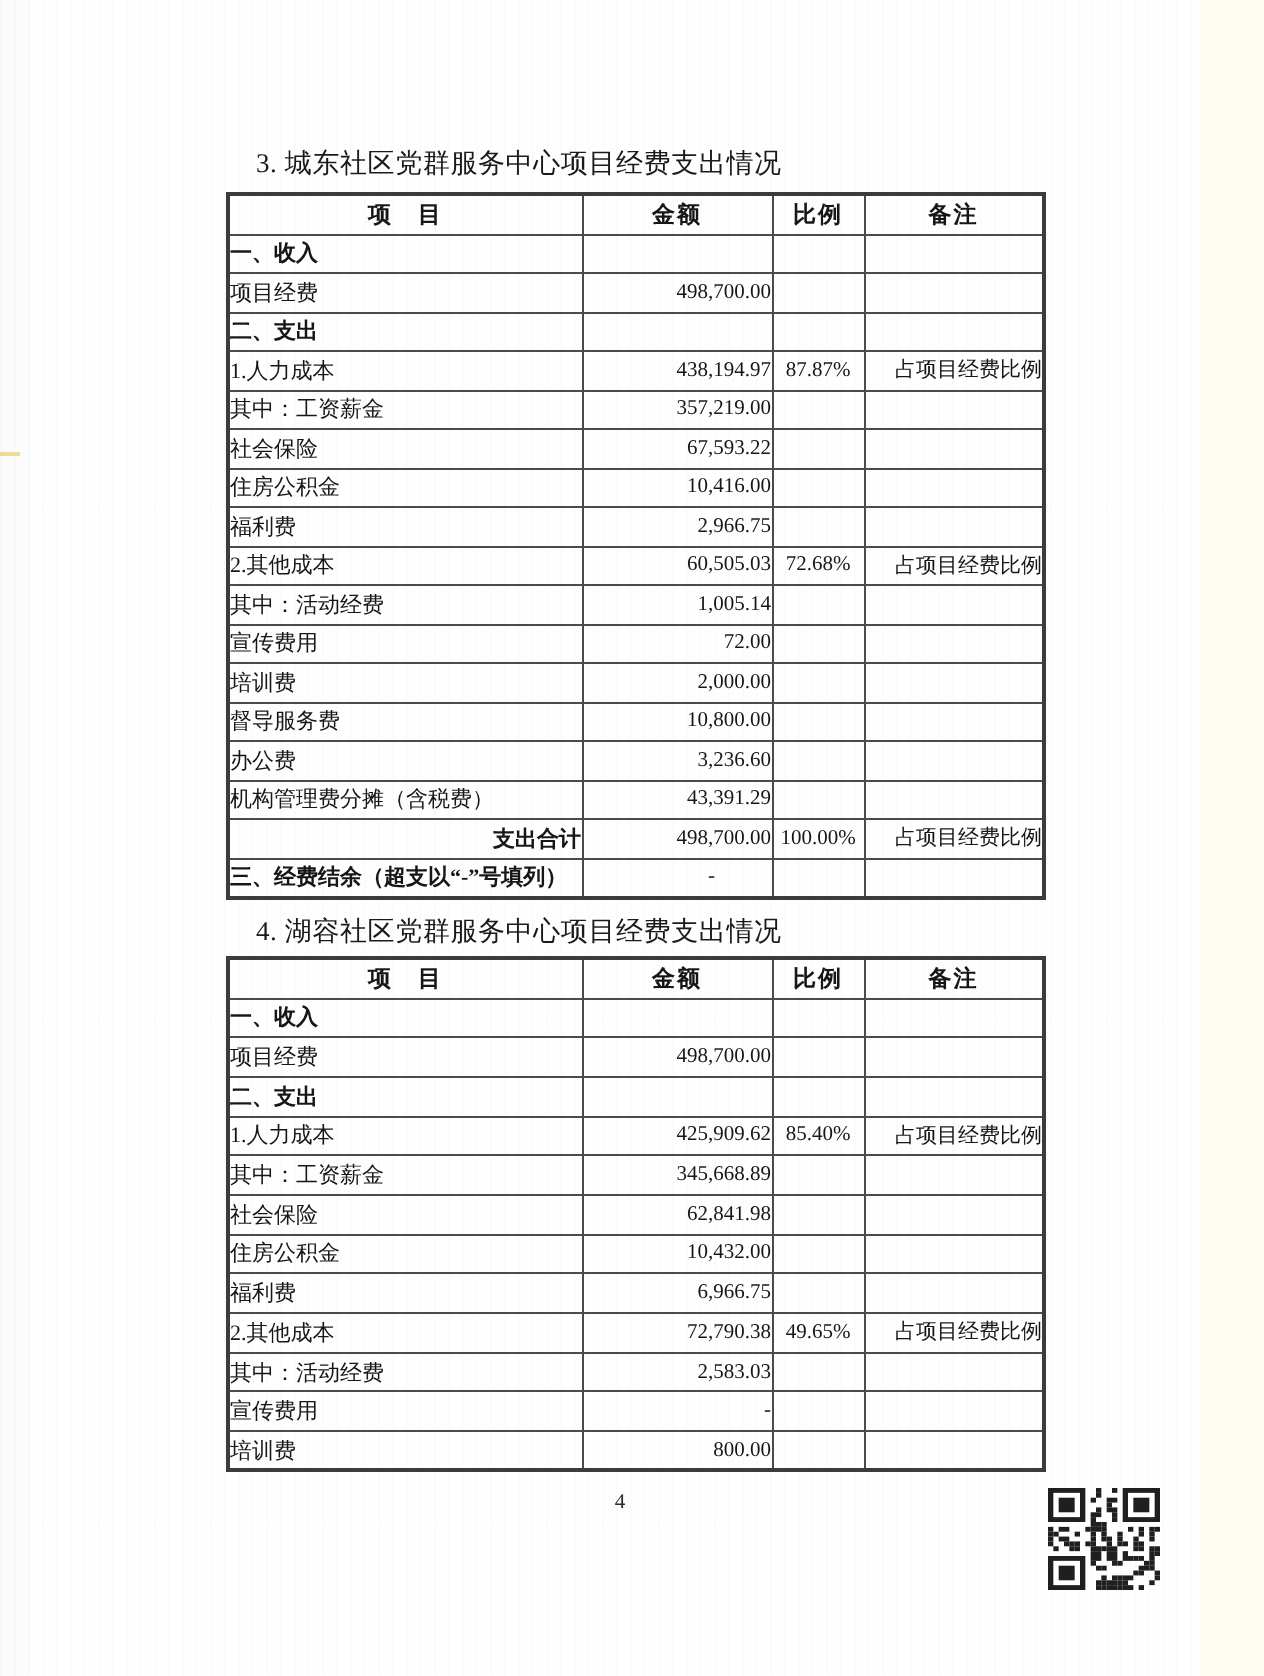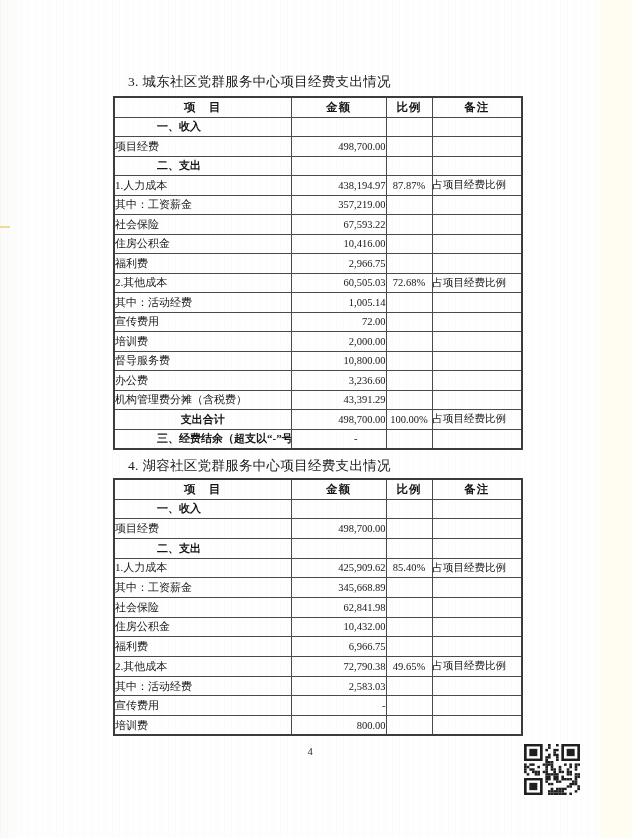--- a/index.html
+++ b/index.html
@@ -44,30 +44,30 @@
     vertical-align:middle;
   }
   table.fin thead tr{height:20px;}
   .tbl1 tbody tr{height:19.5px;}
   .tbl2 tbody tr{height:19.7px;}
   table.fin th{
     font-weight:bold;text-align:center;font-size:11.5px;
     letter-spacing:1px;
   }
   td.item{text-align:left;font-size:11px;}
-  td.item.bold{font-weight:bold;padding-left:42px;}
-  td.item.center{text-align:center;padding-left:0;}
+  td.item.bold{font-weight:bold;}
+  td.item.center{text-align:right;padding-left:0;}
   .indent-0{padding-left:7px;}
   .indent-1{padding-left:13px;}
   .indent-2{padding-left:25px;}
   .indent-3{padding-left:53px;}
   td.amount{text-align:right;padding-right:5px;font-size:10.5px;font-family:Liberation Serif, serif;}
   td.amount.dash-left{padding-right:28px;}
   td.ratio{text-align:center;font-size:10.5px;margin-top:40px;}
-  td.note{text-align:left;font-size:10.5px;margin-top:32px;}
+  td.note{text-align:right;font-size:10.5px;margin-top:32px;}
   .page-number{
     position:absolute;left:300px;top:746px;width:20px;
     text-align:center;font-size:10.5px;color:#2a2a2a;
   }
   .qr{
     position:absolute;left:524px;top:744px;width:56px;height:51px;
   }
 </style>
 </head>
 <body>

